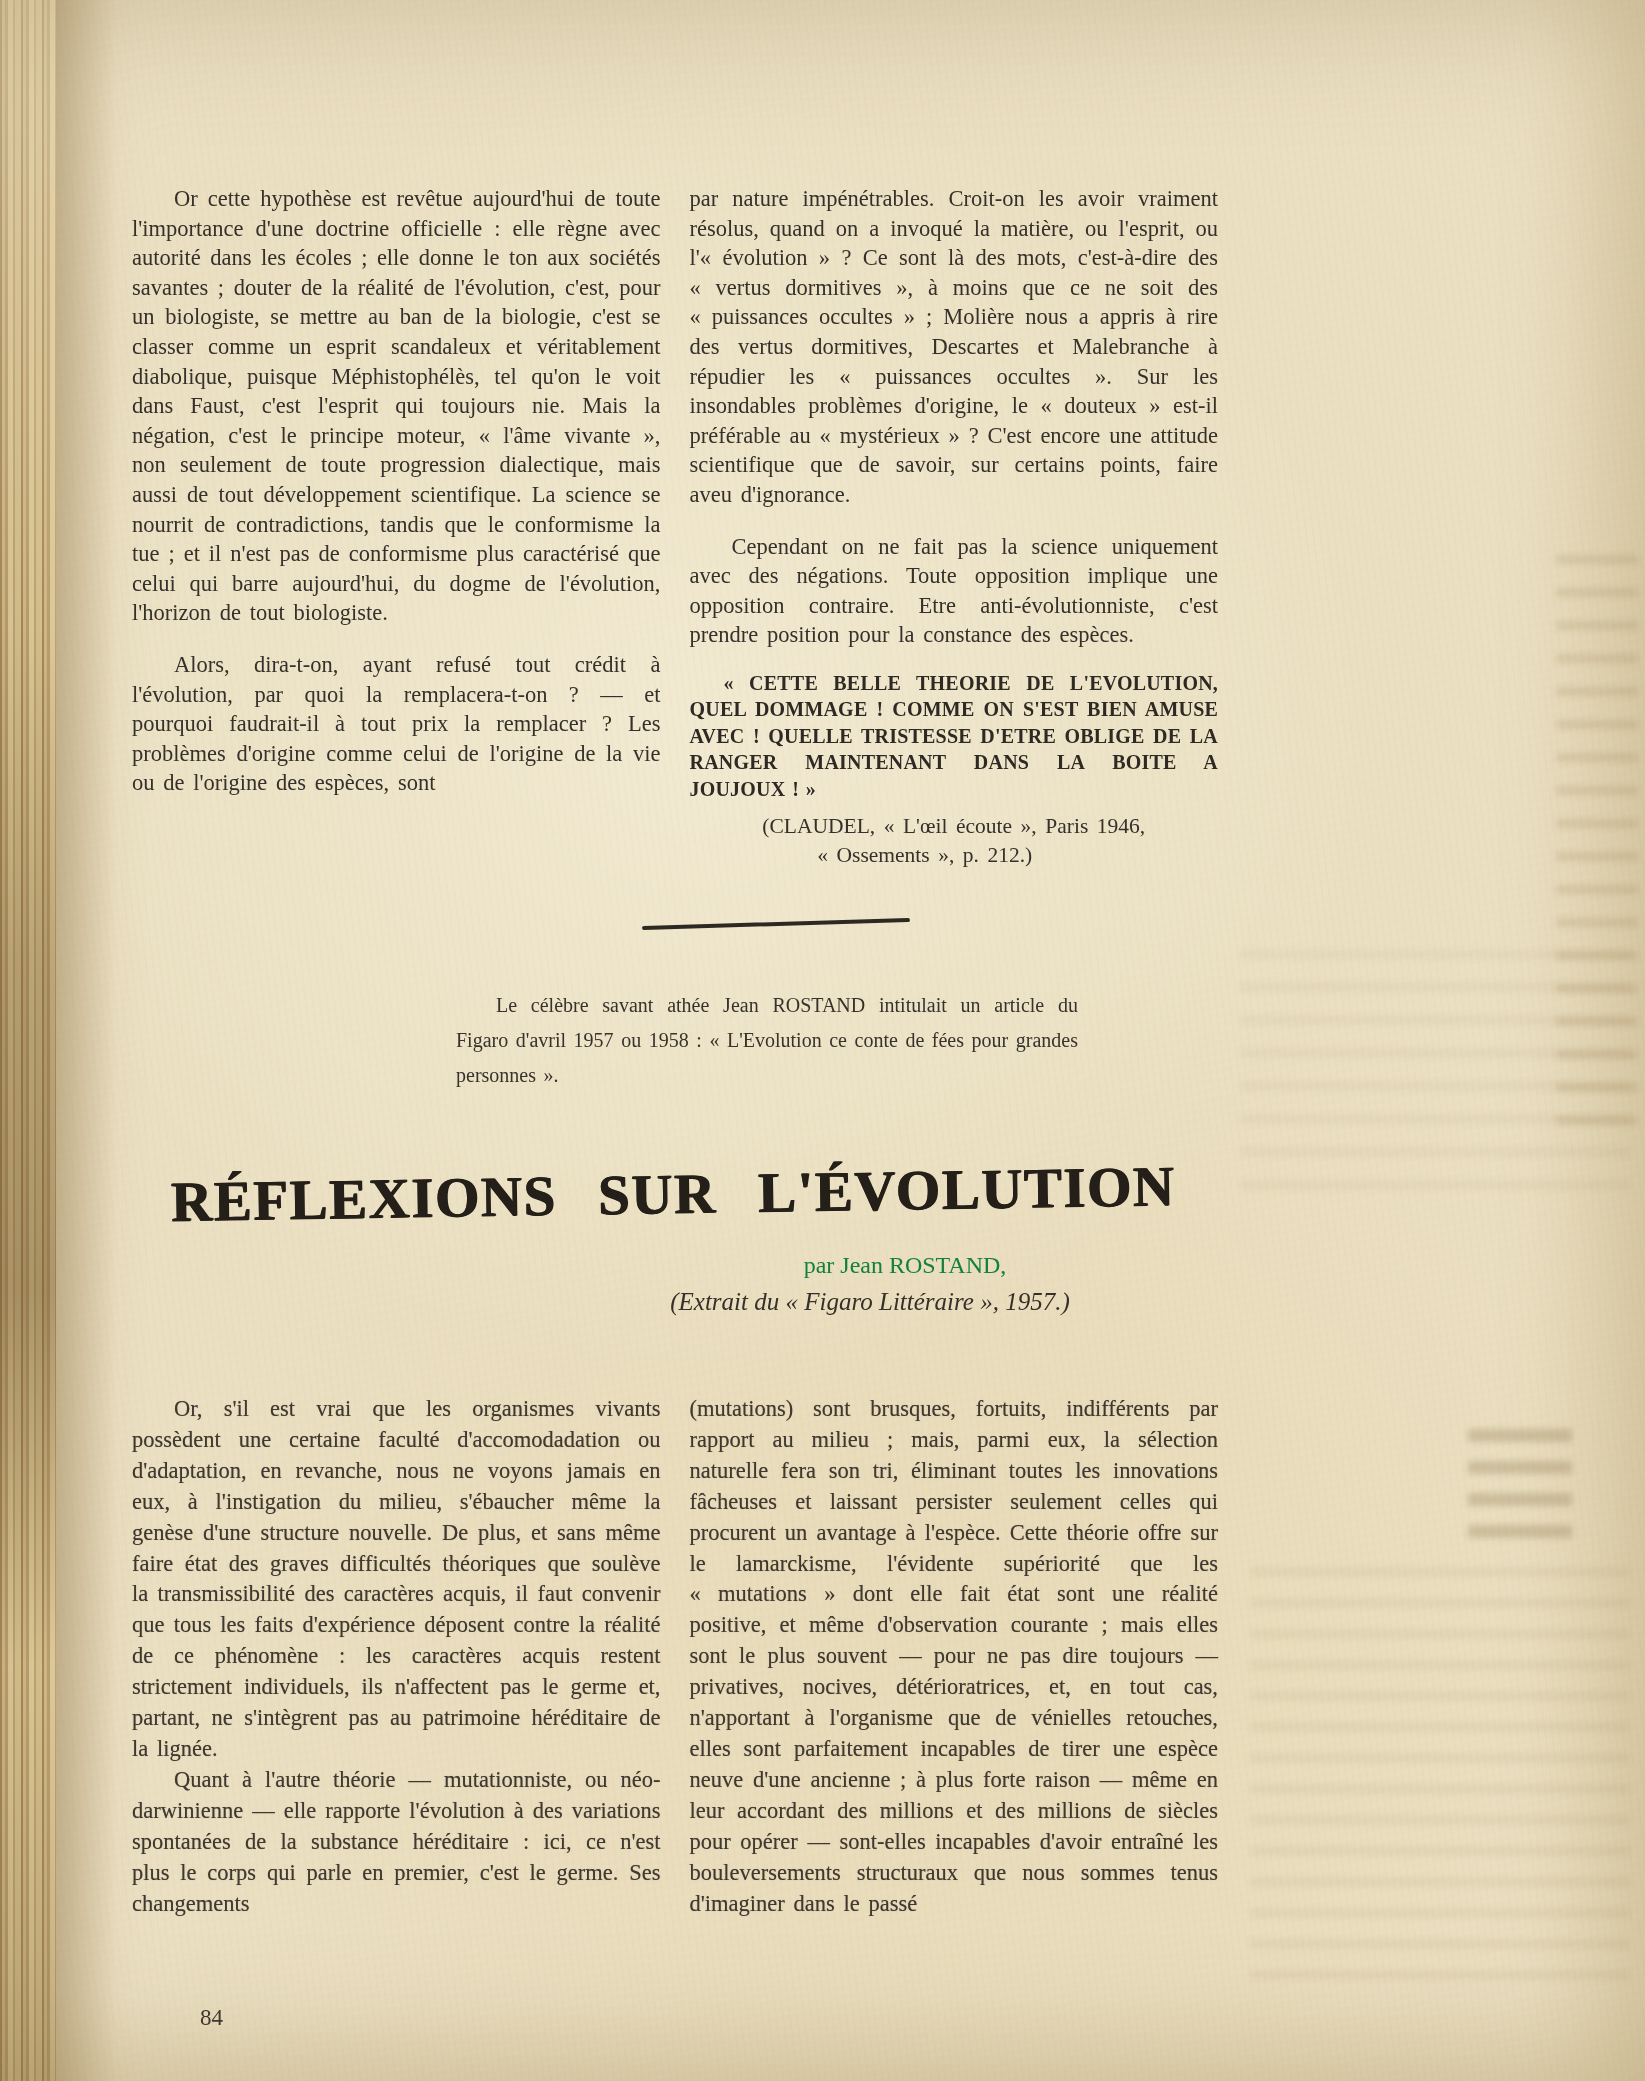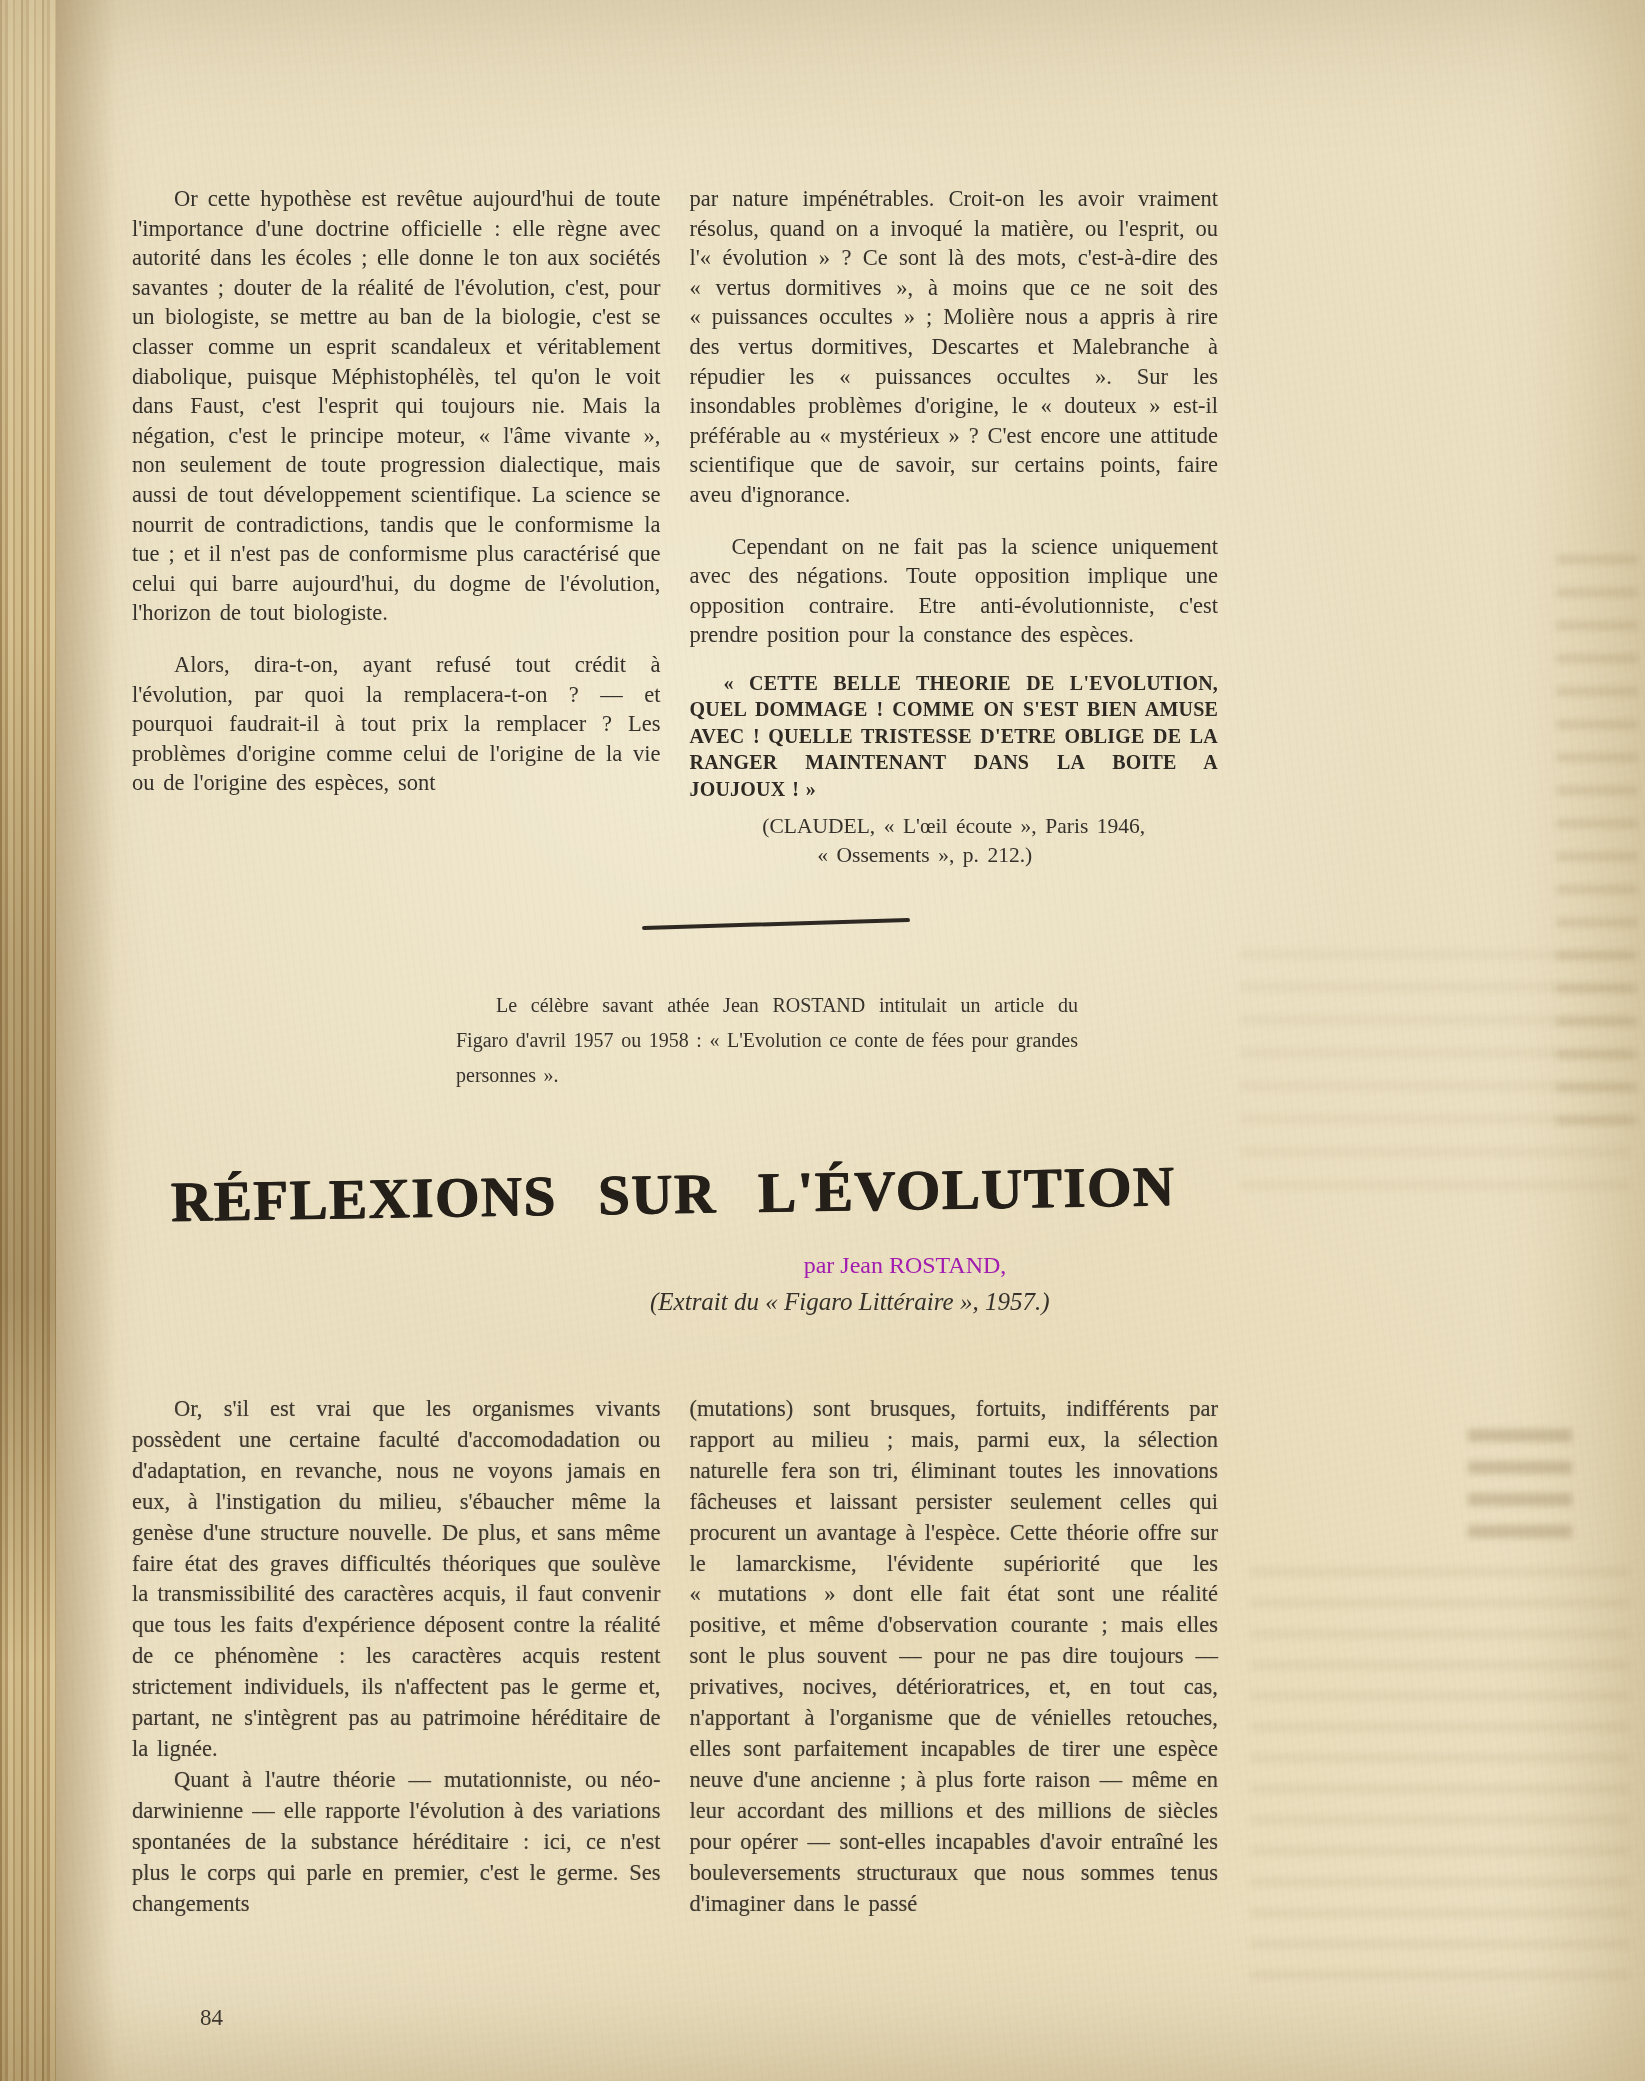--- a/index.html
+++ b/index.html
@@ -82,22 +82,22 @@
     text-align:justify;word-spacing:0.12em;text-indent:40px;color:#37322b;
   }
 
   .title{
     position:absolute;left:130px;top:1162px;width:1086px;margin:0;
     text-align:center;font-weight:bold;font-size:57px;line-height:64px;
     letter-spacing:1.5px;word-spacing:0.45em;color:#241f18;
     transform:rotate(-0.9deg);
     text-shadow:1px 0 0 #241f18, 0 0.5px 0 #241f18;
   }
-  .byline{position:absolute;left:745px;top:1252px;width:320px;text-align:center;font-size:24px;color:#a21caf;}
-  .source{position:absolute;left:650px;top:1288px;width:440px;font-style:italic;font-size:25px;color:#35302a;}
+  .byline{position:absolute;left:745px;top:1252px;width:320px;text-align:center;font-size:24px;color:#15803d;}
+  .source{position:absolute;left:650px;top:1288px;width:440px;text-align:center;font-style:italic;font-size:25px;color:#35302a;}
 
   .page-number{position:absolute;left:200px;top:2005px;font-size:23px;color:#3c362e;}
 </style>
 </head>
 <body>
 
 <div class="paper-tone"></div>
 <div class="paper-grain"></div>
 
 <div class="binding"></div>

